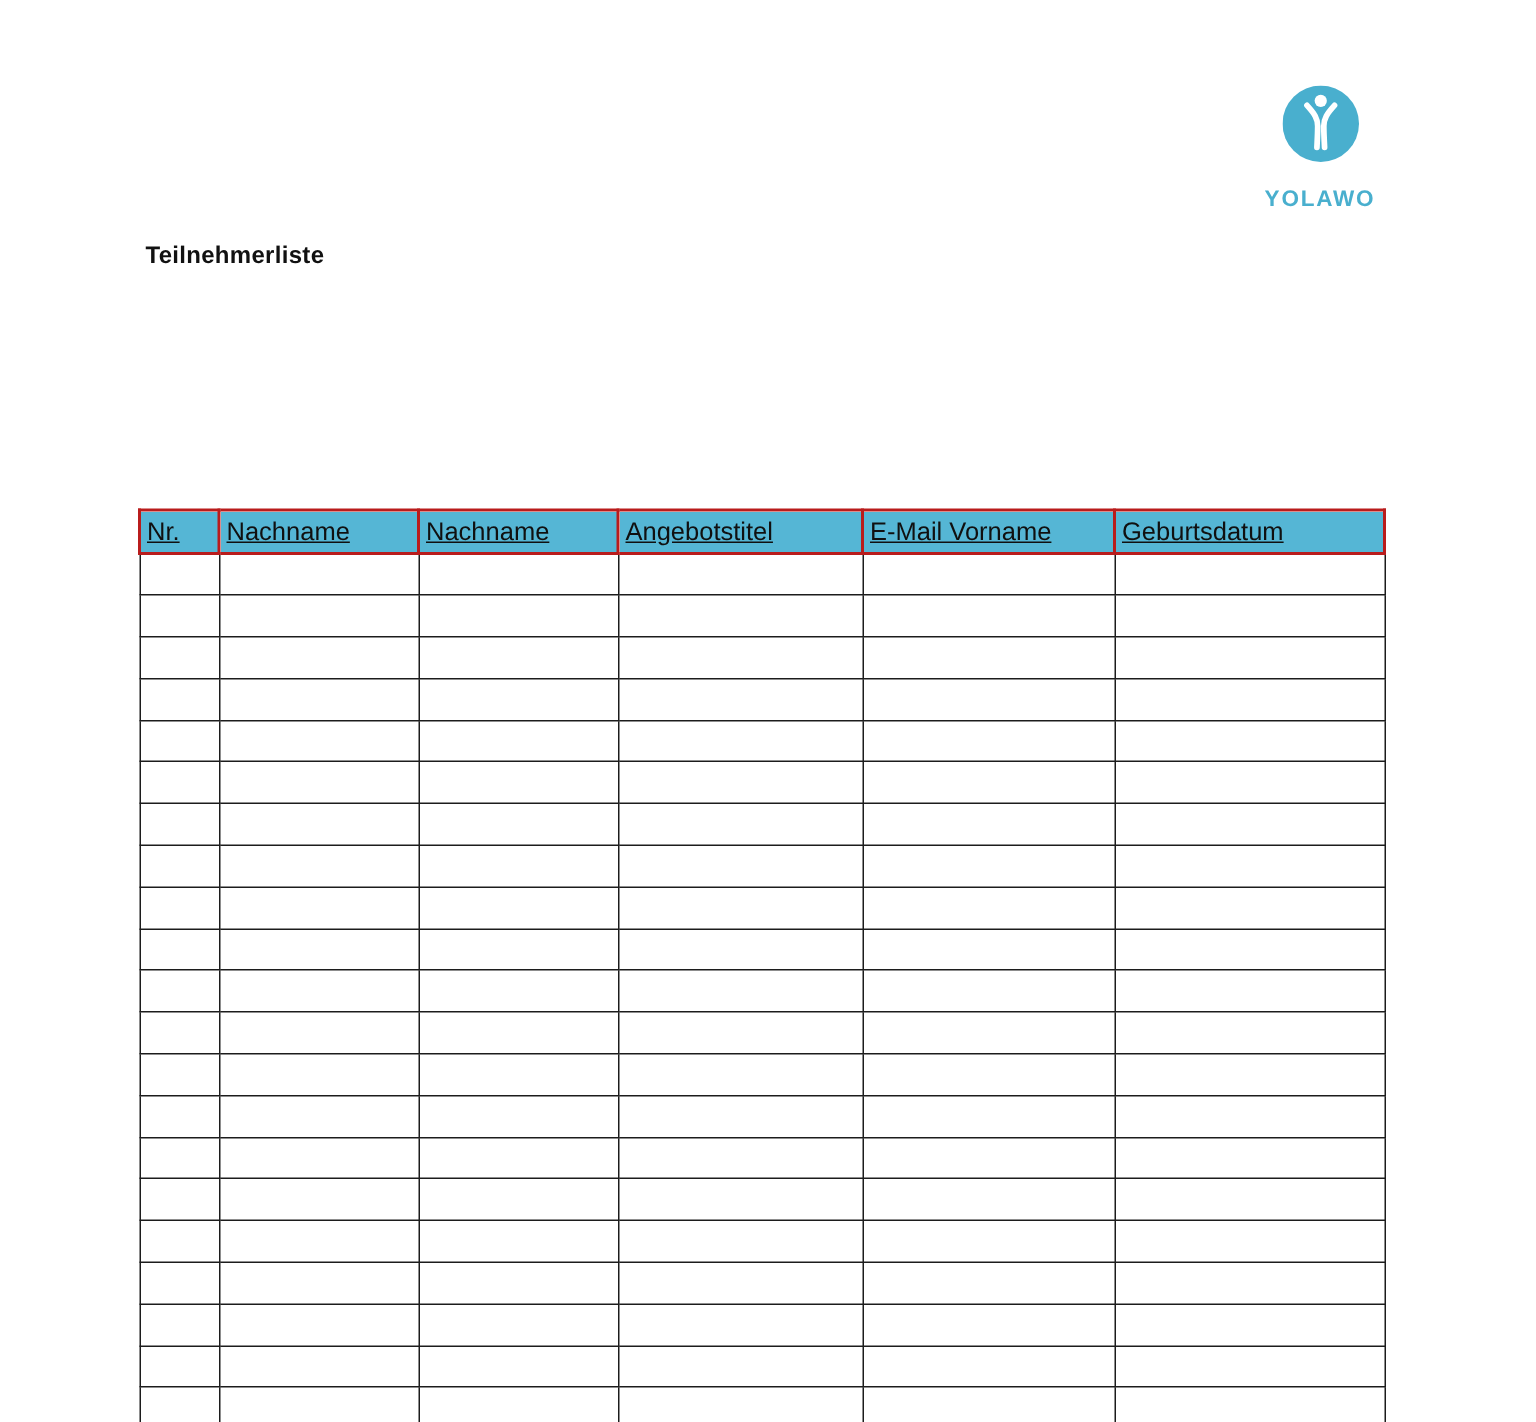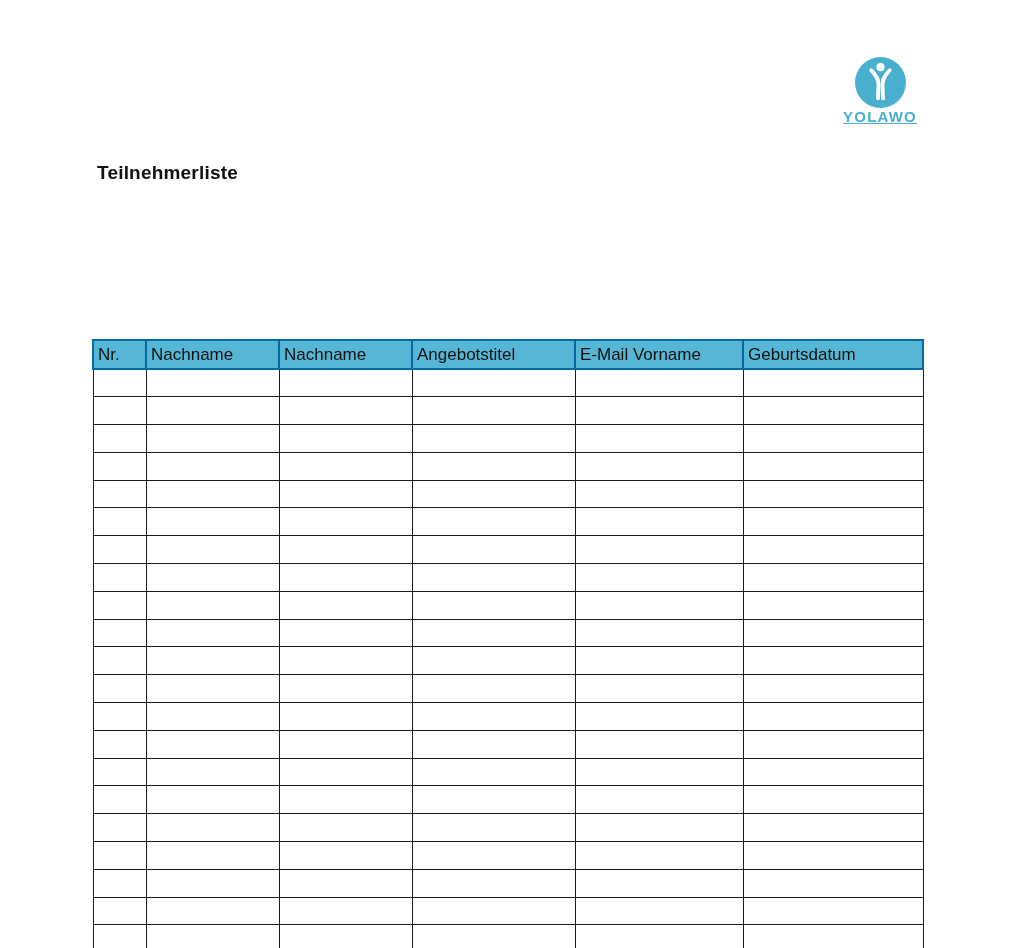--- a/index.html
+++ b/index.html
@@ -16,33 +16,32 @@
     overflow: hidden;
   }
   
   .logo {
     position: absolute;
     top: 57px; left: 841px; width: 78px;
     text-align: center;
   }
   .logo-mark { display: block; width: 51px; height: 51px; margin: 0 auto; }
   .wordmark {
-    margin-top: 0;
+    margin-top: 16px;
     font-size: 15px;
     font-weight: bold;
     letter-spacing: 1.2px;
     color: var(--brand, #49AFCE);
     white-space: nowrap;
-    text-decoration: underline;
   }
   
   .doc-title {
     position: absolute;
     left: 97px; top: 162px;
-    font-size: 19px;
+    font-size: 16px;
     font-weight: bold;
     letter-spacing: 0.2px;
     color: #111111;
   }
   .meta {
     position: absolute;
     left: 97px; top: 225px;
     font-size: 17px;
     line-height: 30px;
     color: #1a1a1a;
@@ -50,30 +49,31 @@
   
   table.participants {
     position: absolute;
     left: 92px; top: 339px;
     width: 830px;
     border-collapse: collapse;
     table-layout: fixed;
   }
   table.participants th {
     background: var(--header-bg, #55B6D5);
-    border: 2px solid #0369a1;
+    border: 2px solid #b91c1c;
     font-size: 17px;
     font-weight: normal;
     text-align: left;
     vertical-align: middle;
     padding: 2px 4px;
     height: 29px;
     color: #101010;
     overflow: hidden;
     white-space: nowrap;
+    text-decoration: underline;
   }
   table.participants td {
     border: 1.5px solid #1c1c1c;
     height: 27.8px;
     padding: 0 4px;
     background: #ffffff;
   }
 </style>
 </head>
 <body>

